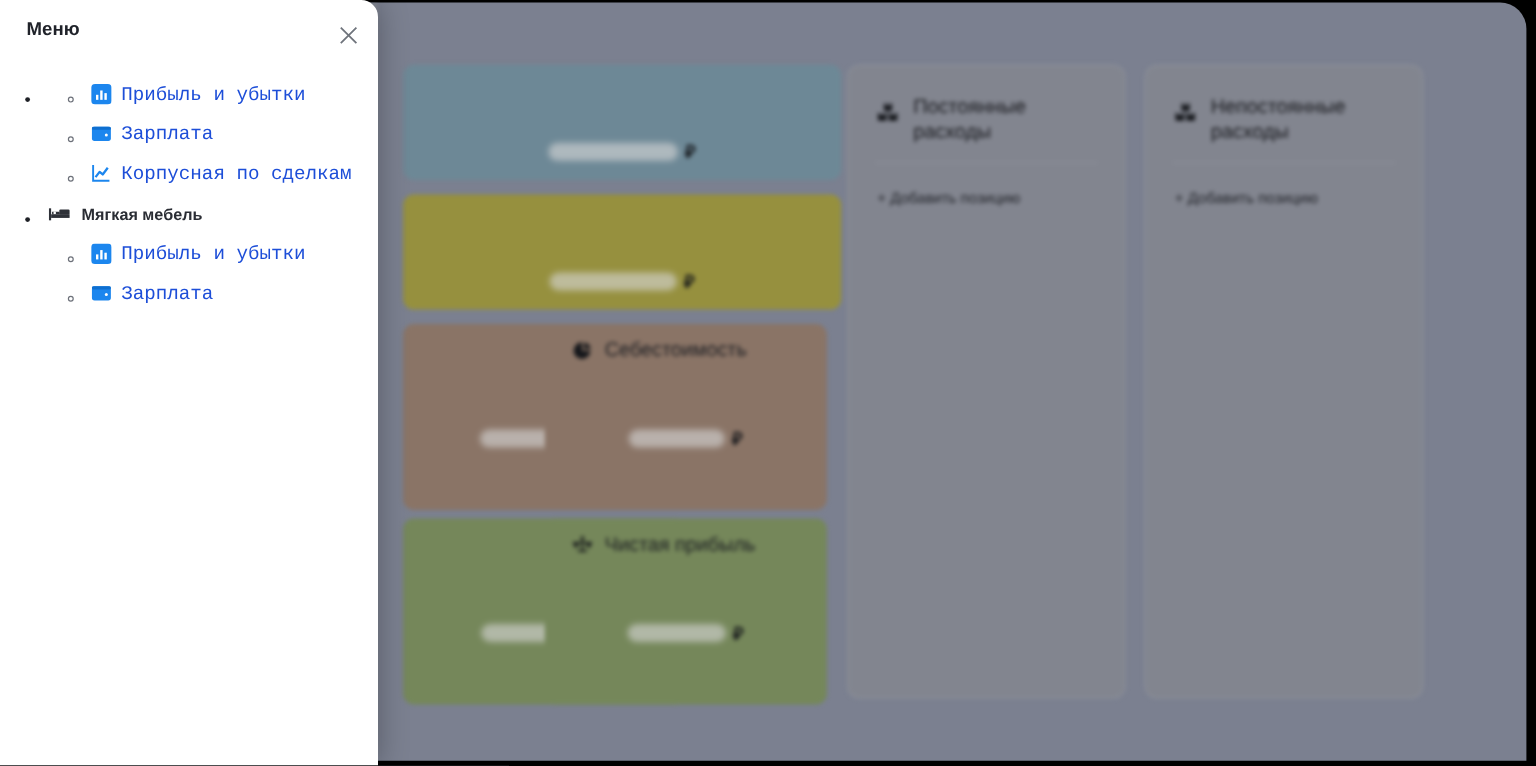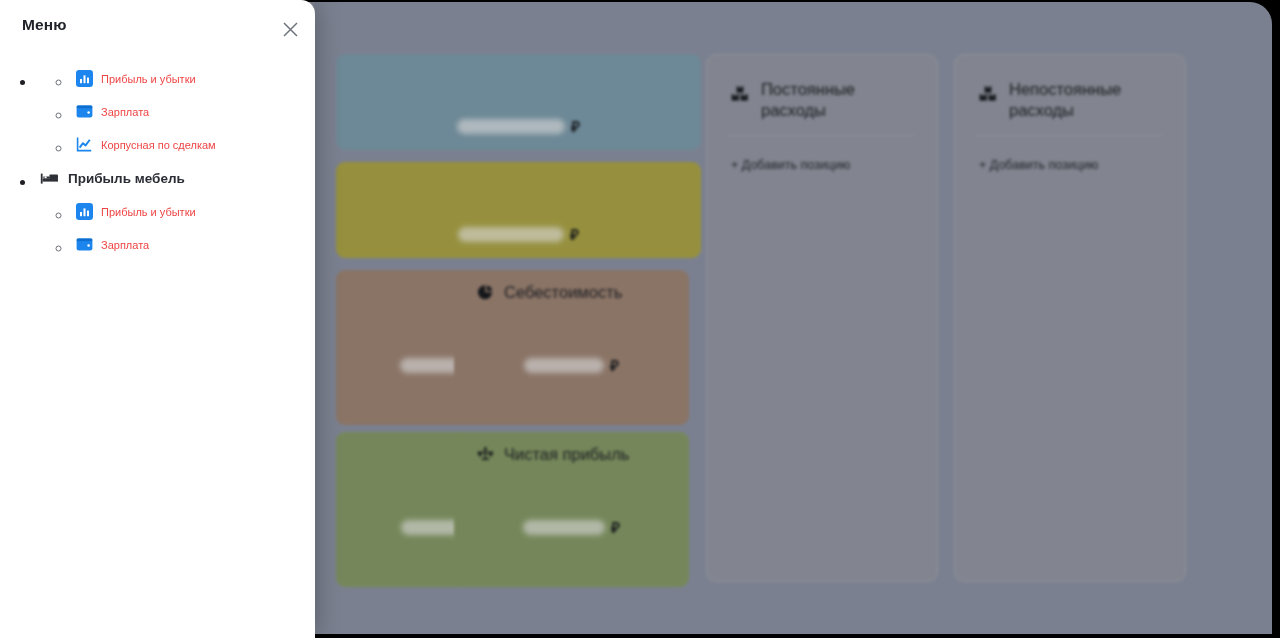--- a/index.html
+++ b/index.html
@@ -207,24 +207,25 @@
     color: #6d717a;
   }
   .leaf-row {
     display: flex;
     align-items: center;
     gap: 8px;
     height: 33px;
     margin-left: 4px;
   }
   .leaf-label {
-    font-size: 11px;
-    color: #ef4444;
+    font-size: 16px;
+    color: #1d4ed8;
     white-space: nowrap;
     cursor: pointer;
+    font-family: Liberation Mono, monospace;
   }
 </style>
 </head>
 <body>
 
 <div id="root">
   <div id="app-page">
 
     <div id="dashboard">
 
@@ -413,21 +414,21 @@
         <div class="grp-row">
           <span class="ico">
             <svg width="19" height="17" viewBox="0 0 19 17">
               <rect x="0.8" y="3.6" width="1.8" height="10" fill="#2e3138"></rect>
               <path d="M3.4 6.4h5.2c.7 0 1.2.5 1.2 1.2v1.2H3.4Z" fill="#2e3138"></path>
               <circle cx="5.6" cy="7.4" r="1.1" fill="#ffffff"></circle>
               <rect x="9.4" y="4.6" width="8.6" height="4.4" rx="1" fill="#2e3138"></rect>
               <rect x="2.6" y="8.6" width="15.4" height="3" fill="#2e3138"></rect>
             </svg>
           </span>
-          <span class="grp-label">Прибыль мебель</span>
+          <span class="grp-label">Мягкая мебель</span>
         </div>
         <ul class="sub">
           <li>
             <div class="leaf-row">
               <span class="ico">
                 <svg width="17" height="17" viewBox="0 0 17 17">
                   <rect width="17" height="17" rx="3.2" fill="#1c86ee"></rect>
                   <rect x="4" y="9" width="2" height="4.2" fill="#ffffff"></rect>
                   <rect x="7.5" y="5.4" width="2" height="7.8" fill="#ffffff"></rect>
                   <rect x="11" y="7.6" width="2" height="5.6" fill="#ffffff"></rect>

